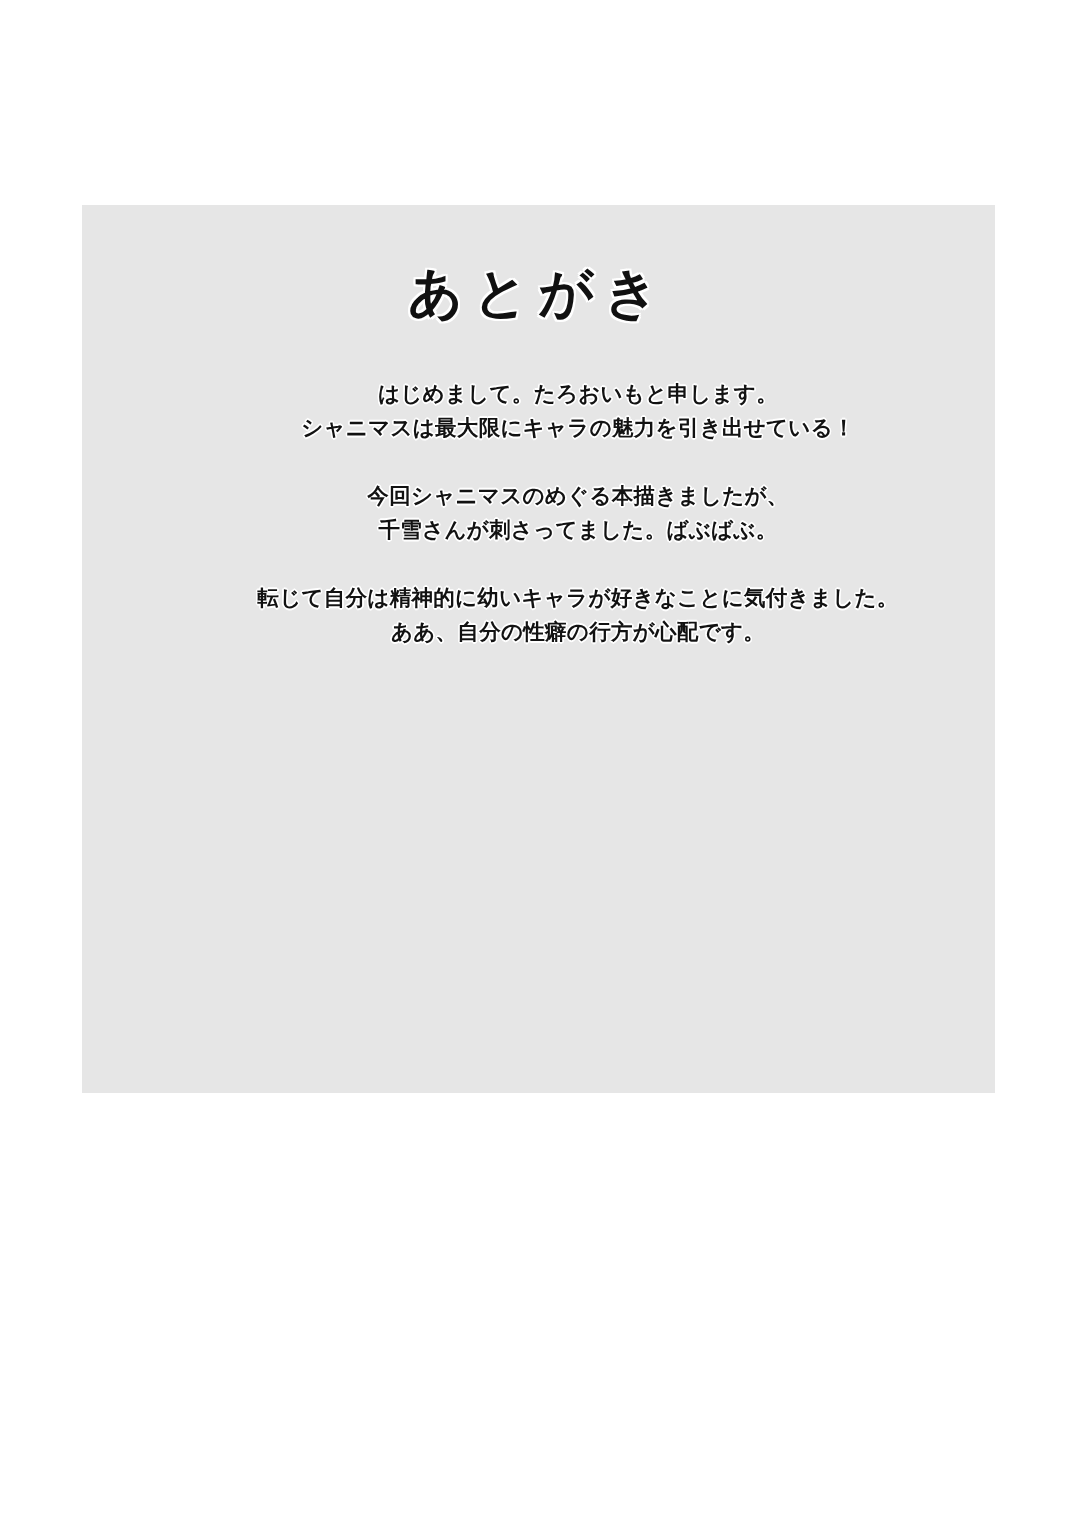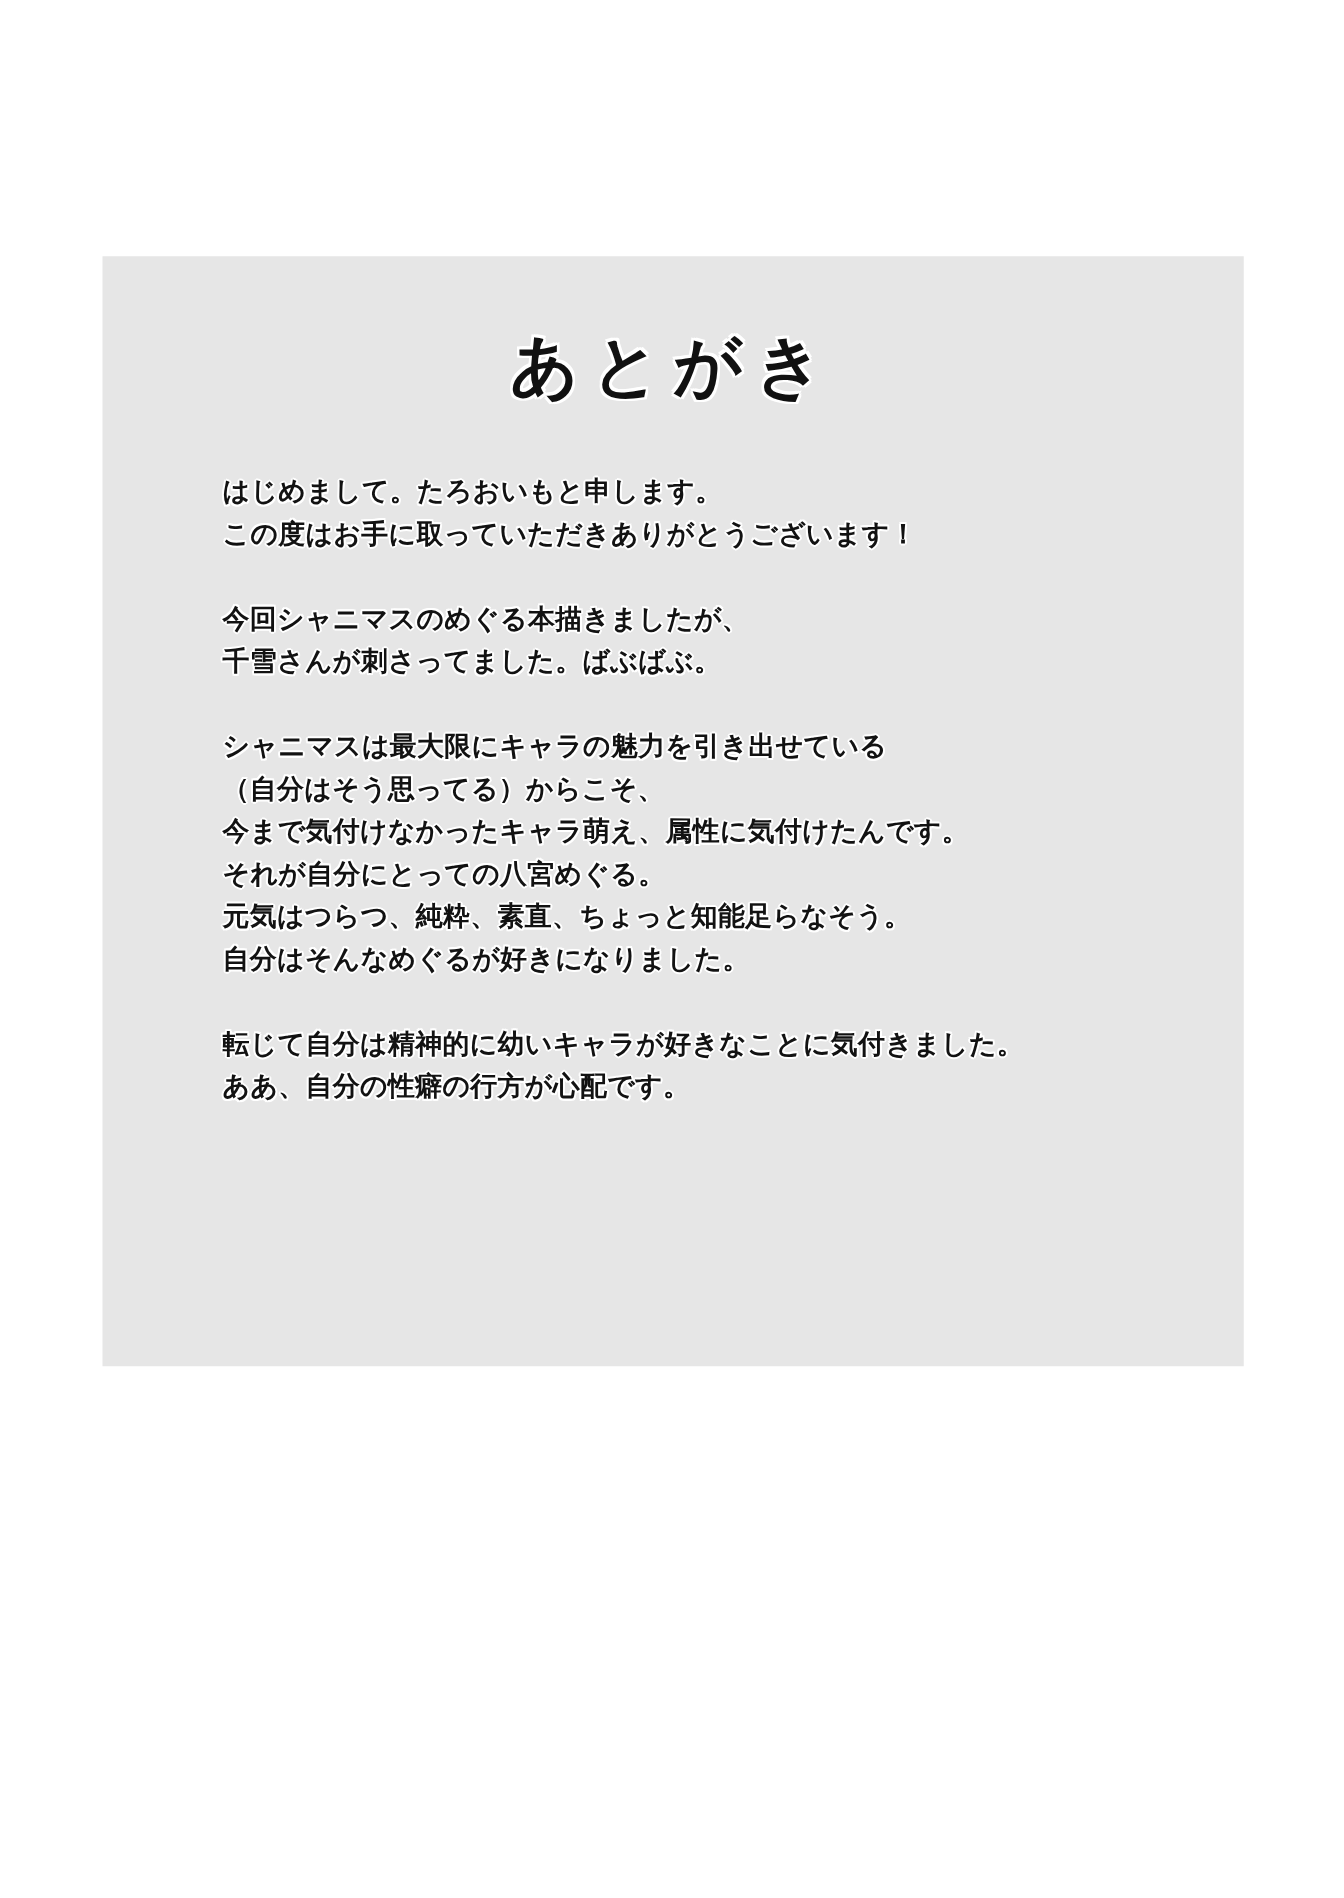--- a/index.html
+++ b/index.html
@@ -62,49 +62,42 @@
   }
   .para {
     margin: 0 0 34px 0;
   }
   .para:last-child {
     margin-bottom: 16px;
   }
   .line {
     display: block;
     white-space: pre;
+    text-align: center;
   }
 </style>
 </head>
 <body>
 
 <div class="page">
   <div class="panel">
     <div class="afterword-title">あとがき</div>
     <div class="body-text">
 
       <div class="para">
         <span class="line">はじめまして。たろおいもと申します。</span>
-        <span class="line">この度はお手に取っていただきありがとうございます！</span>
+        <span class="line">シャニマスは最大限にキャラの魅力を引き出せている！</span>
       </div>
 
       <div class="para">
         <span class="line">今回シャニマスのめぐる本描きましたが、</span>
         <span class="line">千雪さんが刺さってました。ばぶばぶ。</span>
       </div>
 
 
-      <div class="para">
-        <span class="line">シャニマスは最大限にキャラの魅力を引き出せている</span>
-        <span class="line">（自分はそう思ってる）からこそ、</span>
-        <span class="line">今まで気付けなかったキャラ萌え、属性に気付けたんです。</span>
-        <span class="line">それが自分にとっての八宮めぐる。</span>
-        <span class="line">元気はつらつ、純粋、素直、ちょっと知能足らなそう。</span>
-        <span class="line">自分はそんなめぐるが好きになりました。</span>
-      </div>
 
       <div class="para">
         <span class="line">転じて自分は精神的に幼いキャラが好きなことに気付きました。</span>
         <span class="line">ああ、自分の性癖の行方が心配です。</span>
       </div>
 
     </div>
   </div>
 </div>
 

